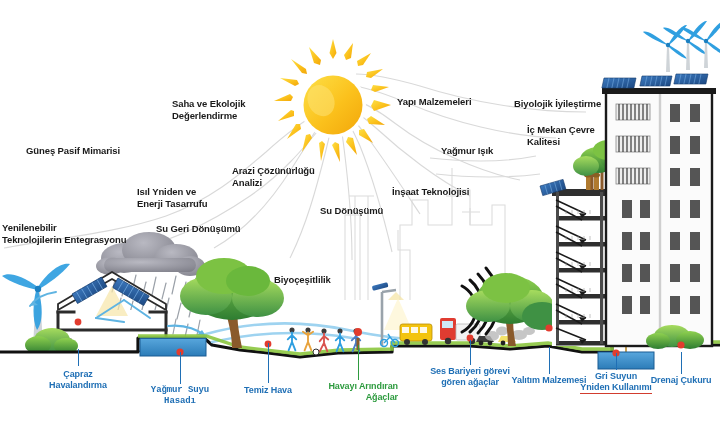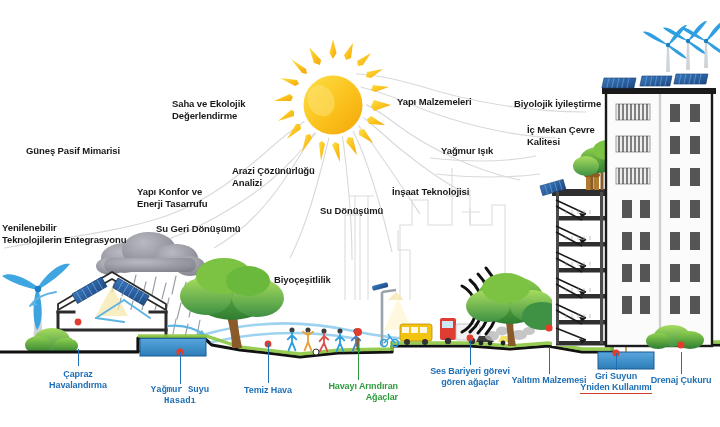--- a/index.html
+++ b/index.html
@@ -590,21 +590,21 @@
     </g>
 
   </svg>
 
   <div id="dark-labels">
       <div class="lbl dark" style="left: 26px; top: 145px;">Güneş Pasif Mimarisi</div>
       <div class="lbl dark" style="left: 172px; top: 98px;">Saha ve Ekolojik
 Değerlendirme</div>
       <div class="lbl dark" style="left: 2px; top: 222px;">Yenilenebilir
 Teknolojilerin Entegrasyonu</div>
-      <div class="lbl dark" style="left: 137px; top: 186px;">Yapı Konfor ve
+      <div class="lbl dark" style="left: 137px; top: 186px;">Isıl Yniden ve
 Enerji Tasarrufu</div>
       <div class="lbl dark" style="left: 156px; top: 223px;">Su Geri Dönüşümü</div>
       <div class="lbl dark" style="left: 232px; top: 165px;">Arazi Çözünürlüğü
 Analizi</div>
       <div class="lbl dark" style="left: 320px; top: 205px;">Su Dönüşümü</div>
       <div class="lbl dark" style="left: 274px; top: 274px;">Biyoçeşitlilik</div>
       <div class="lbl dark" style="left: 397px; top: 96px;">Yapı Malzemeleri</div>
       <div class="lbl dark" style="left: 441px; top: 145px;">Yağmur Işık</div>
       <div class="lbl dark" style="left: 392px; top: 186px;">İnşaat Teknolojisi</div>
       <div class="lbl dark" style="left: 514px; top: 66px; margin-top: 32px;">Biyolojik İyileştirme</div>

